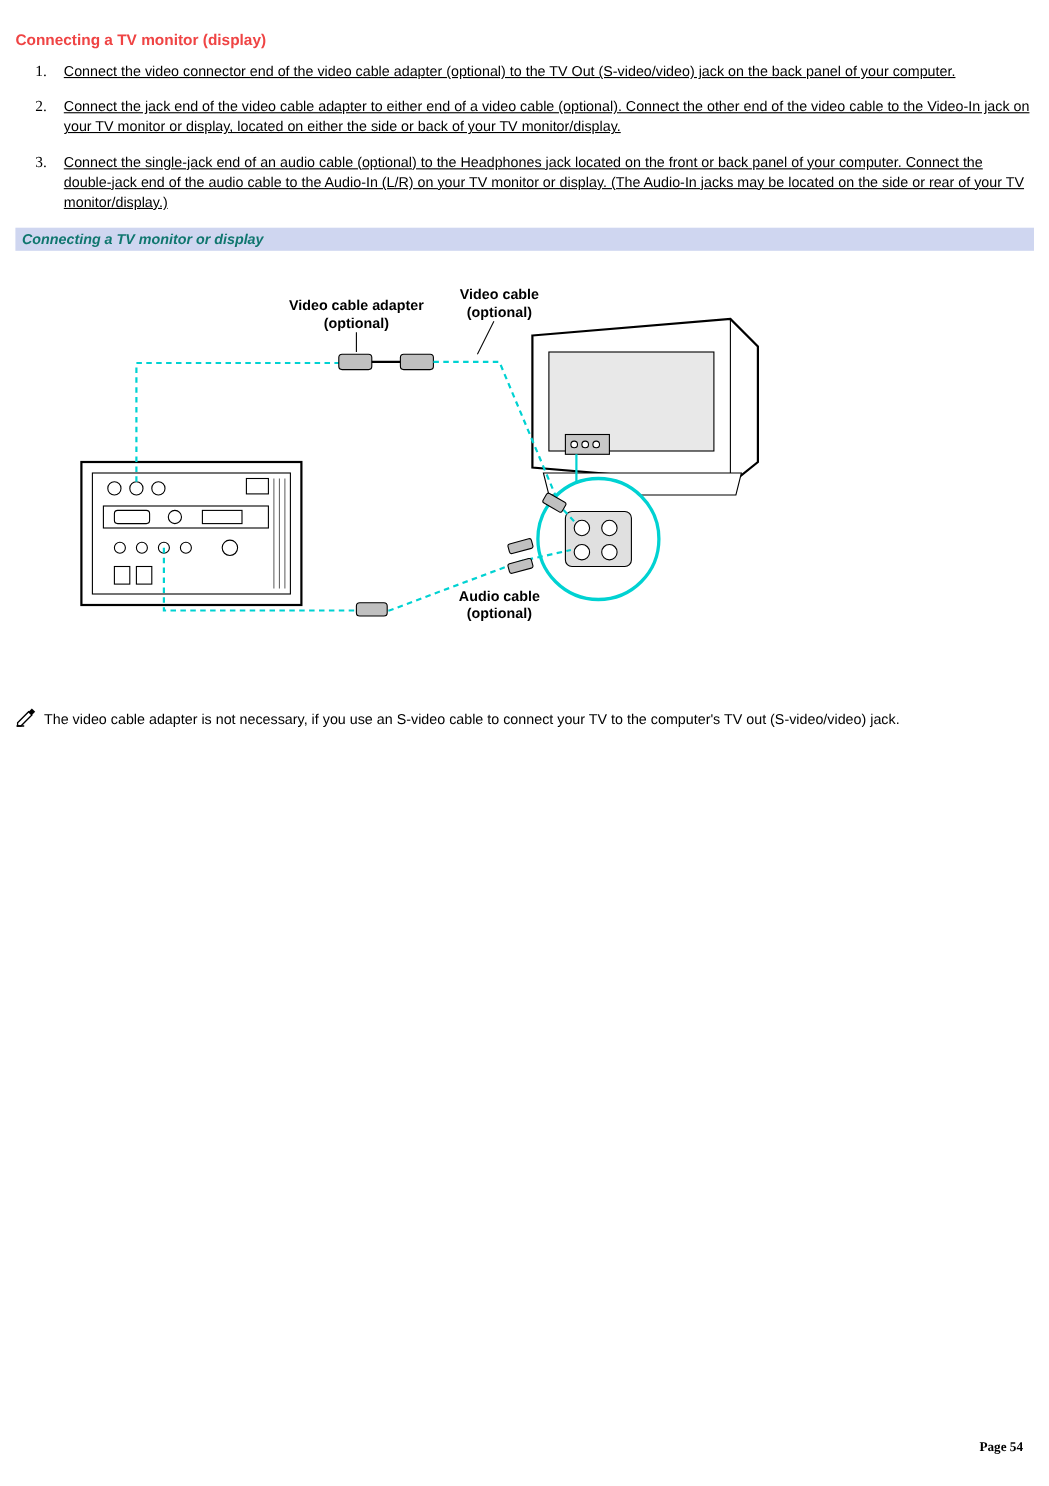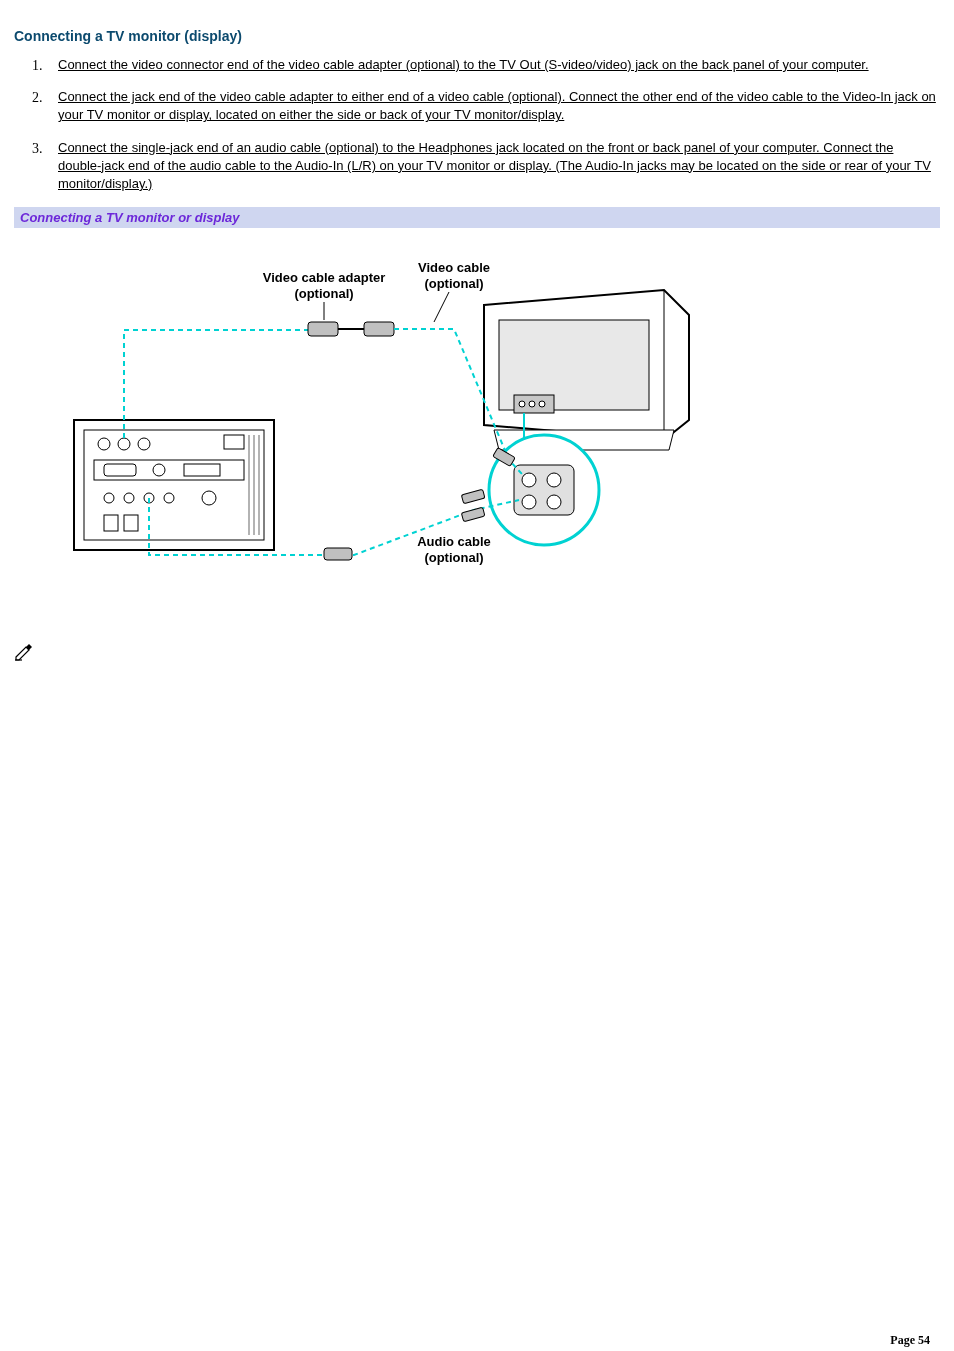--- a/index.html
+++ b/index.html
@@ -6,21 +6,21 @@
     font-family: Verdana, Geneva, sans-serif;
     font-size: 13px;
     color: #000;
     margin: 0;
     padding: 10px 14px;
     width: 954px;
     box-sizing: border-box;
     background: #fff;
   }
   .heading {
-    color: #0c4a6e;
+    color: #ef4444;
     font-weight: bold;
     font-size: 14px;
     margin: 18px 0 12px 0;
   }
   ol.steps {
     margin: 0 0 14px 0;
     padding-left: 44px;
     list-style: none;
     counter-reset: step;
     text-decoration: underline;
@@ -35,21 +35,21 @@
     counter-increment: step;
     content: counter(step) ".";
     position: absolute;
     left: -26px;
     top: 0;
     font-family: "Times New Roman", serif;
     font-size: 14px;
   }
   .caption-bar {
     background: #cfd6f0;
-    color: #6d28d9;
+    color: #0f766e;
     font-style: italic;
     font-weight: bold;
     padding: 3px 6px;
     font-size: 13px;
     margin-bottom: 6px;
   }
   .figure-wrap {
     padding: 6px 0 20px 40px;
     font-weight: bold;
   }
@@ -58,21 +58,21 @@
     line-height: 1.4;
     font-size: 13px;
   }
   .note-icon {
     display: inline-block;
     vertical-align: middle;
     margin-right: 4px;
   }
   .page-footer {
     position: fixed;
-    bottom: 3px;
+    bottom: 28px;
     right: 24px;
     font-family: "Times New Roman", serif;
     font-size: 12px;
     font-weight: bold;
   }
   
   .diag-label {
     font-family: Arial, sans-serif;
     font-size: 13px;
     fill: #000;
@@ -186,19 +186,19 @@
   </svg>
 </div>
 
 <div class="note">
   <span class="note-icon">
     <svg width="22" height="18" viewBox="0 0 22 18">
       <path d="M2 14 L12 4 L15 7 L5 17 L2 17 Z" fill="#fff" stroke="#000" stroke-width="1.2"></path>
       <path d="M12 4 L15 1 L18 4 L15 7 Z" fill="#000"></path>
       <line x1="1" y1="17" x2="8" y2="17" stroke="#000" stroke-width="1.2"></line>
     </svg>
-  </span>
+  </span><span>The video cable adapter is not necessary, if you use an S-video cable to connect your TV to the computer's TV out (S-video/video) jack.</span>
 </div>
 
 <div class="page-footer">
   <span>Page</span>
   <span>54</span>
 </div>
 
 </body></html>

